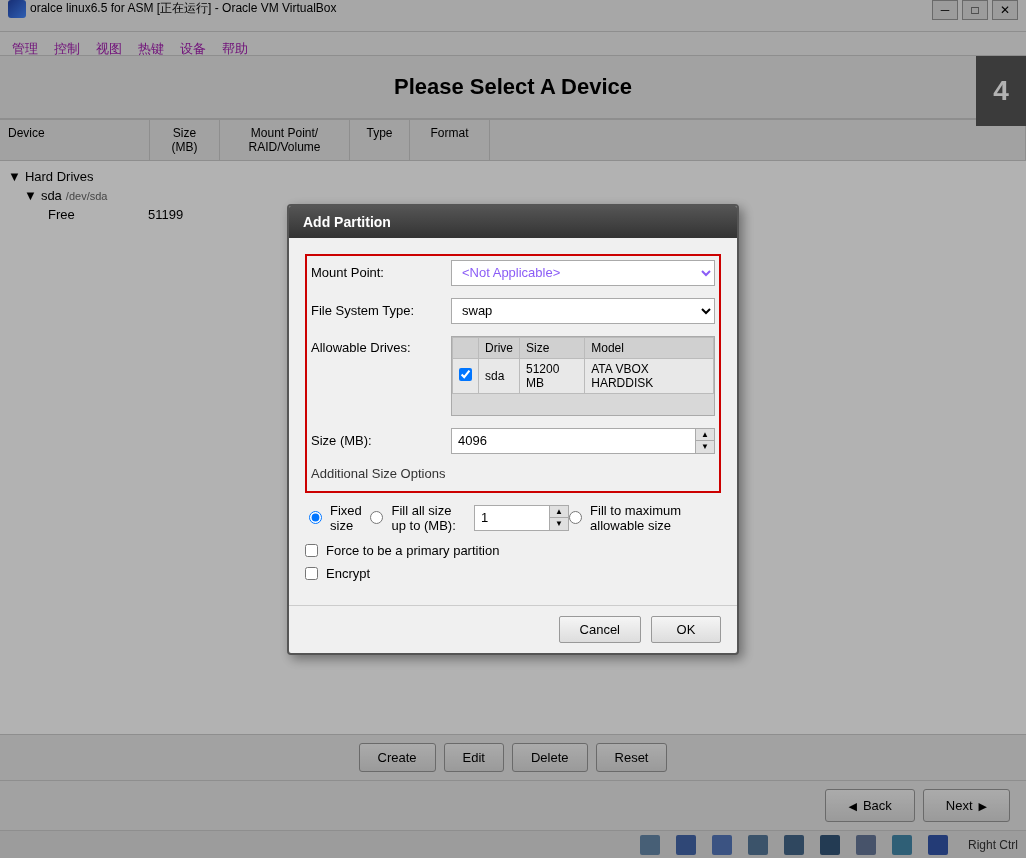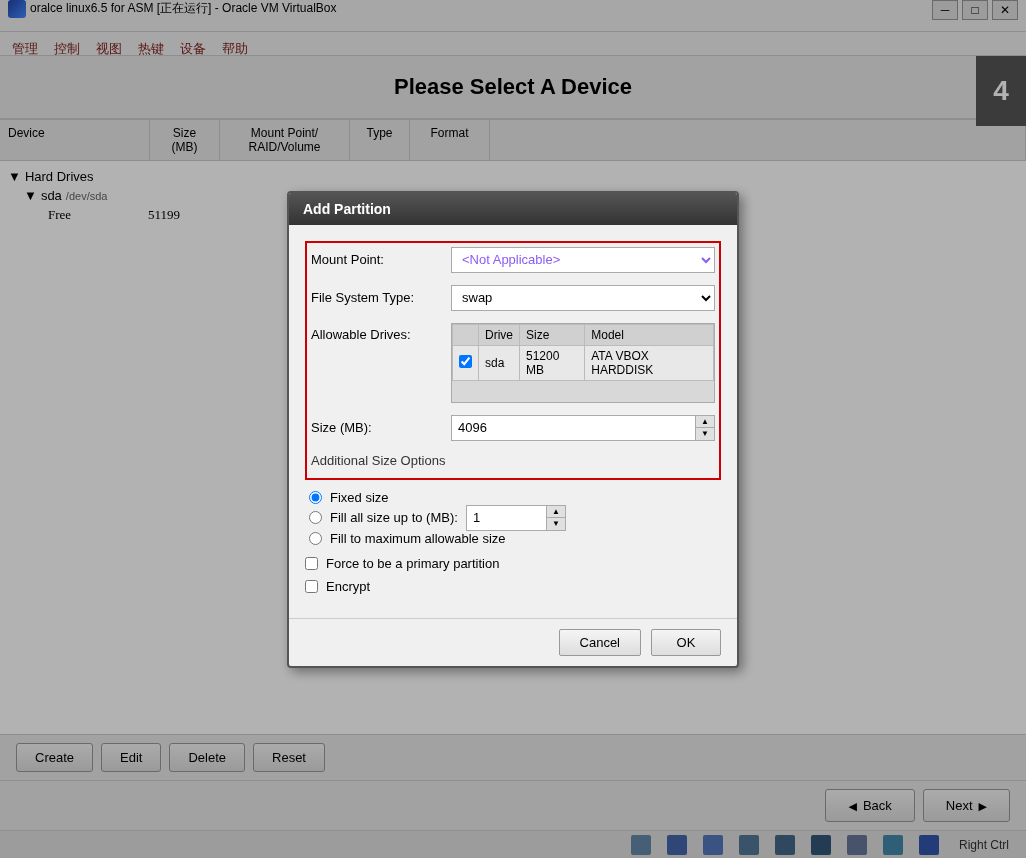--- a/index.html
+++ b/index.html
@@ -29,21 +29,21 @@
       height: 24px;
       display: flex;
       align-items: center;
       padding: 0 4px;
       border-bottom: 1px solid #ccc;
     }
     .menu-item {
       padding: 2px 8px;
       font-size: 13px;
       cursor: pointer;
-      color: #7f1d1d;
+      color: #a21caf;
       margin-top: 11px;
     }
 
     
     .main-content {
       background: #ffffff;
       height: calc(858px - 32px - 24px);
       display: flex;
       flex-direction: column;
     }
@@ -98,21 +98,21 @@
     }
     .tree-item { display: flex; align-items: center; gap: 4px; padding: 2px 0; }
     .tree-indent { padding-left: 16px; }
 
     
     .bottom-toolbar {
       background: #e8e8e8;
       padding: 8px 16px;
       display: flex;
       gap: 8px;
-      justify-content: flex-start;
+      justify-content: center;
       border-top: 1px solid #ccc;
     }
     .toolbar-btn {
       padding: 6px 18px;
       background: linear-gradient(to bottom, #f5f5f5, #ddd);
       border: 1px solid #999;
       cursor: pointer;
       font-size: 13px;
       border-radius: 3px;
       display: flex;
@@ -142,21 +142,21 @@
       font-weight: normal;
     }
 
     
     .status-bar {
       background: #e0e0e0;
       height: 28px;
       display: flex;
       align-items: center;
       justify-content: flex-end;
-      padding: 0 17px;
+      padding: 0 8px;
       border-top: 1px solid #ccc;
       gap: 16px;
     }
     .status-icon {
       width: 20px; height: 20px;
       background: #888;
       border-radius: 2px;
     }
     .right-ctrl-text { font-size: 12px; color: #333; margin-left: 4px; }
 
@@ -258,21 +258,21 @@
       padding: 3px 6px;
       border: 1px solid #bbb;
       background: #e8e8e8;
     }
     .drives-area {
       background: #d8d8d8;
       border: 1px solid #aaa;
       min-height: 80px;
     }
 
-    .radio-group { display: flex; flex-direction: column; }
+    .radio-group { display: flex; flex-direction: row; }
     .radio-row { display: flex; align-items: center; gap: 8px; font-size: 13px; }
     .radio-row input[type="radio"] { margin: 0; }
 
     .checkbox-row { display: flex; align-items: center; gap: 8px; font-size: 13px; margin-bottom: 8px; }
 
     .modal-footer {
       display: flex;
       justify-content: flex-end;
       gap: 10px;
       padding: 10px 16px;
@@ -346,21 +346,21 @@
       <span>▼</span>
       <span>Hard Drives</span>
     </div>
     <div class="tree-indent">
       <div class="tree-item">
         <span>▼</span>
         <span>sda</span>
         <span style="color:#666; font-size:11px;">/dev/sda</span>
       </div>
       <div class="tree-indent">
-        <div style="display:grid; grid-template-columns:100px 70px 1fr; padding:2px 0;font-family:Liberation Serif, serif;">
+        <div style="display:grid; grid-template-columns:100px 70px 1fr; padding:2px 0;">
           <span style="padding-left:8px;">Free</span>
           <span style="padding-left:8px;">51199</span>
         </div>
       </div>
     </div>
   </div>
 
   <div class="bottom-toolbar">
     <button class="toolbar-btn">Create</button>
     <button class="toolbar-btn">Edit</button>

